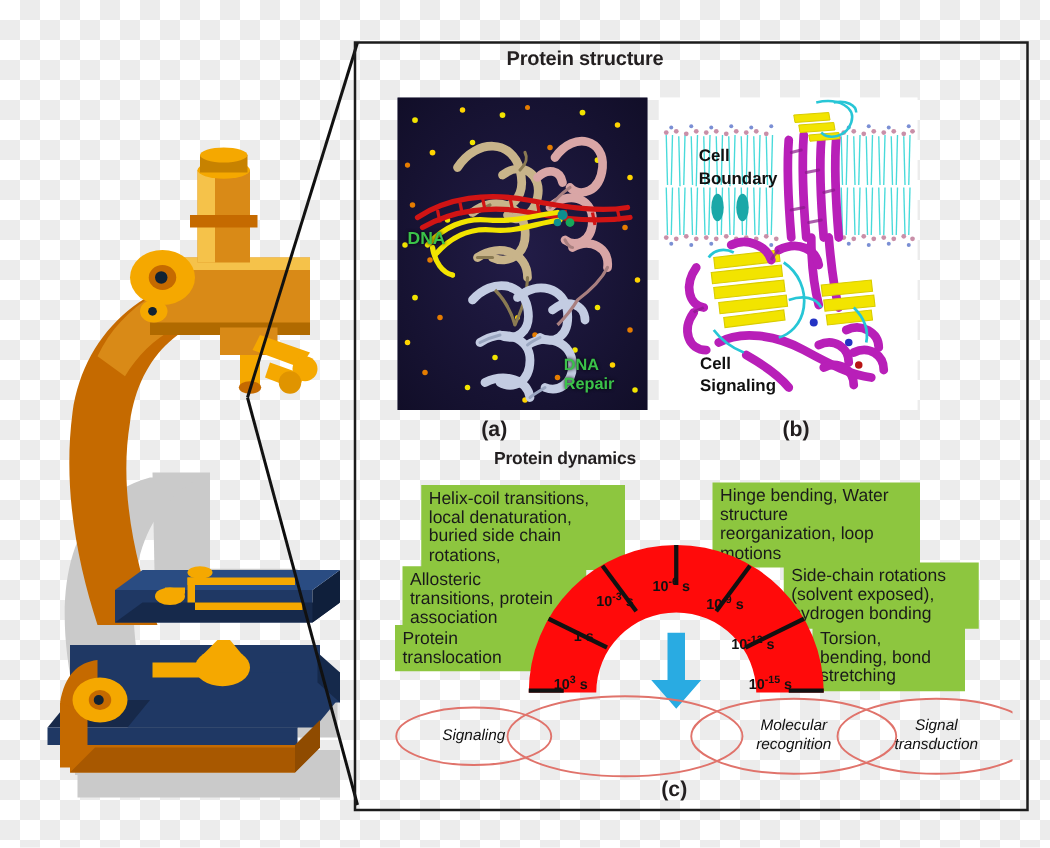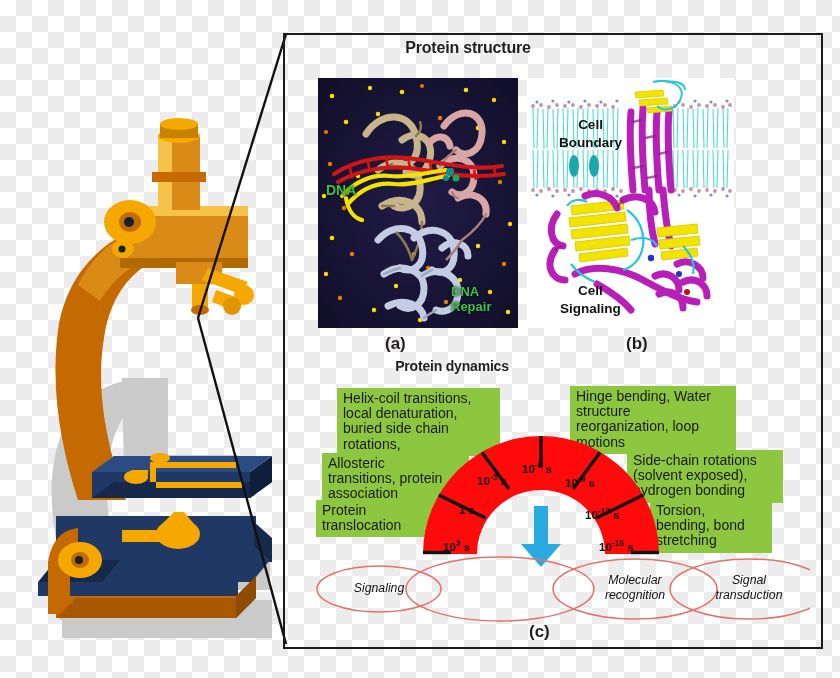--- a/index.html
+++ b/index.html
@@ -29,21 +29,21 @@
 
   .title{
     position:absolute;width:100%;text-align:center;
     font-weight:bold;color:#231f20;letter-spacing:-.2px;
   }
   #title-structure{top:39px;font-size:16px;margin-left:48px;}
   #title-dynamics{top:358px;font-size:14px;padding-left:32px;}
 
   
   #panel-a{left:318px;top:78px;width:200px;height:250px;overflow:hidden;background:#151231;}
-  #panel-b{left:527px;top:78px;width:207px;height:250px;overflow:hidden;background:#ffffff;text-align:center;}
+  #panel-b{left:527px;top:78px;width:207px;height:250px;overflow:hidden;background:#ffffff;}
 
   .panel-caption{
     position:absolute;font-weight:bold;font-size:17px;color:#231f20;
   }
   #cap-a{left:385px;top:334px;}
   #cap-b{left:626px;top:334px;}
   #cap-c{left:529px;top:622px;font-size:17px;}
 
   
   .gbox{

